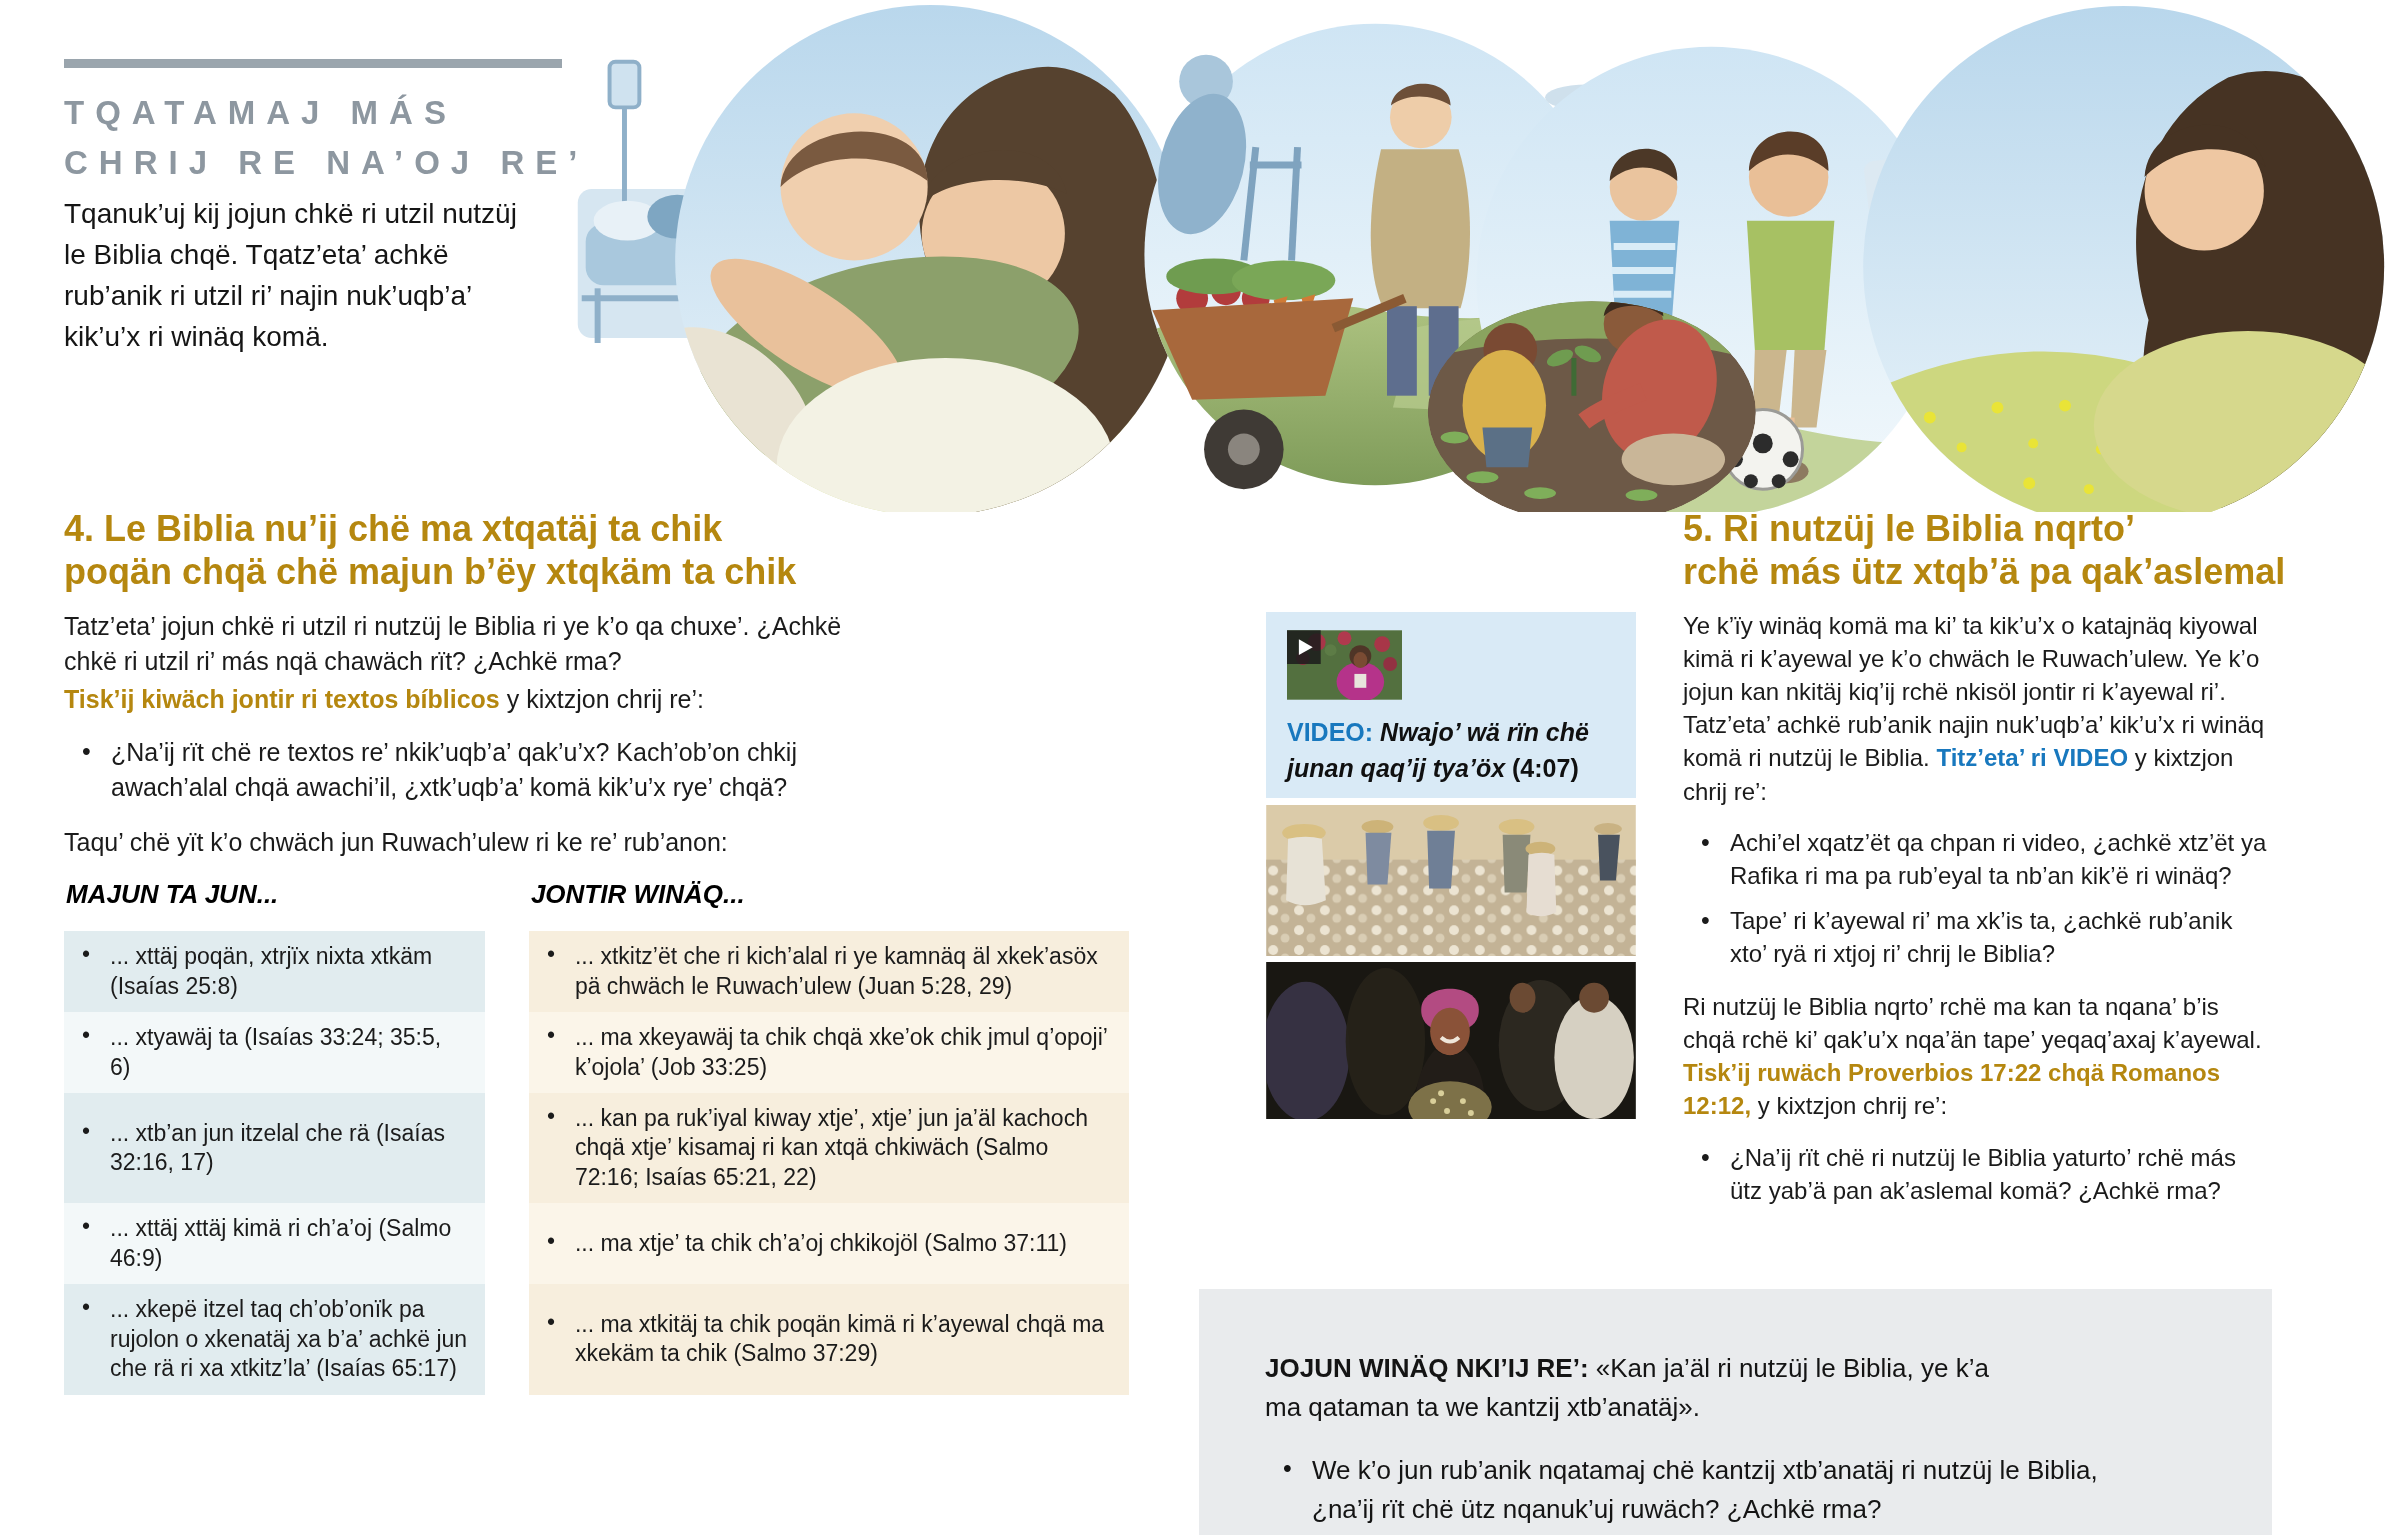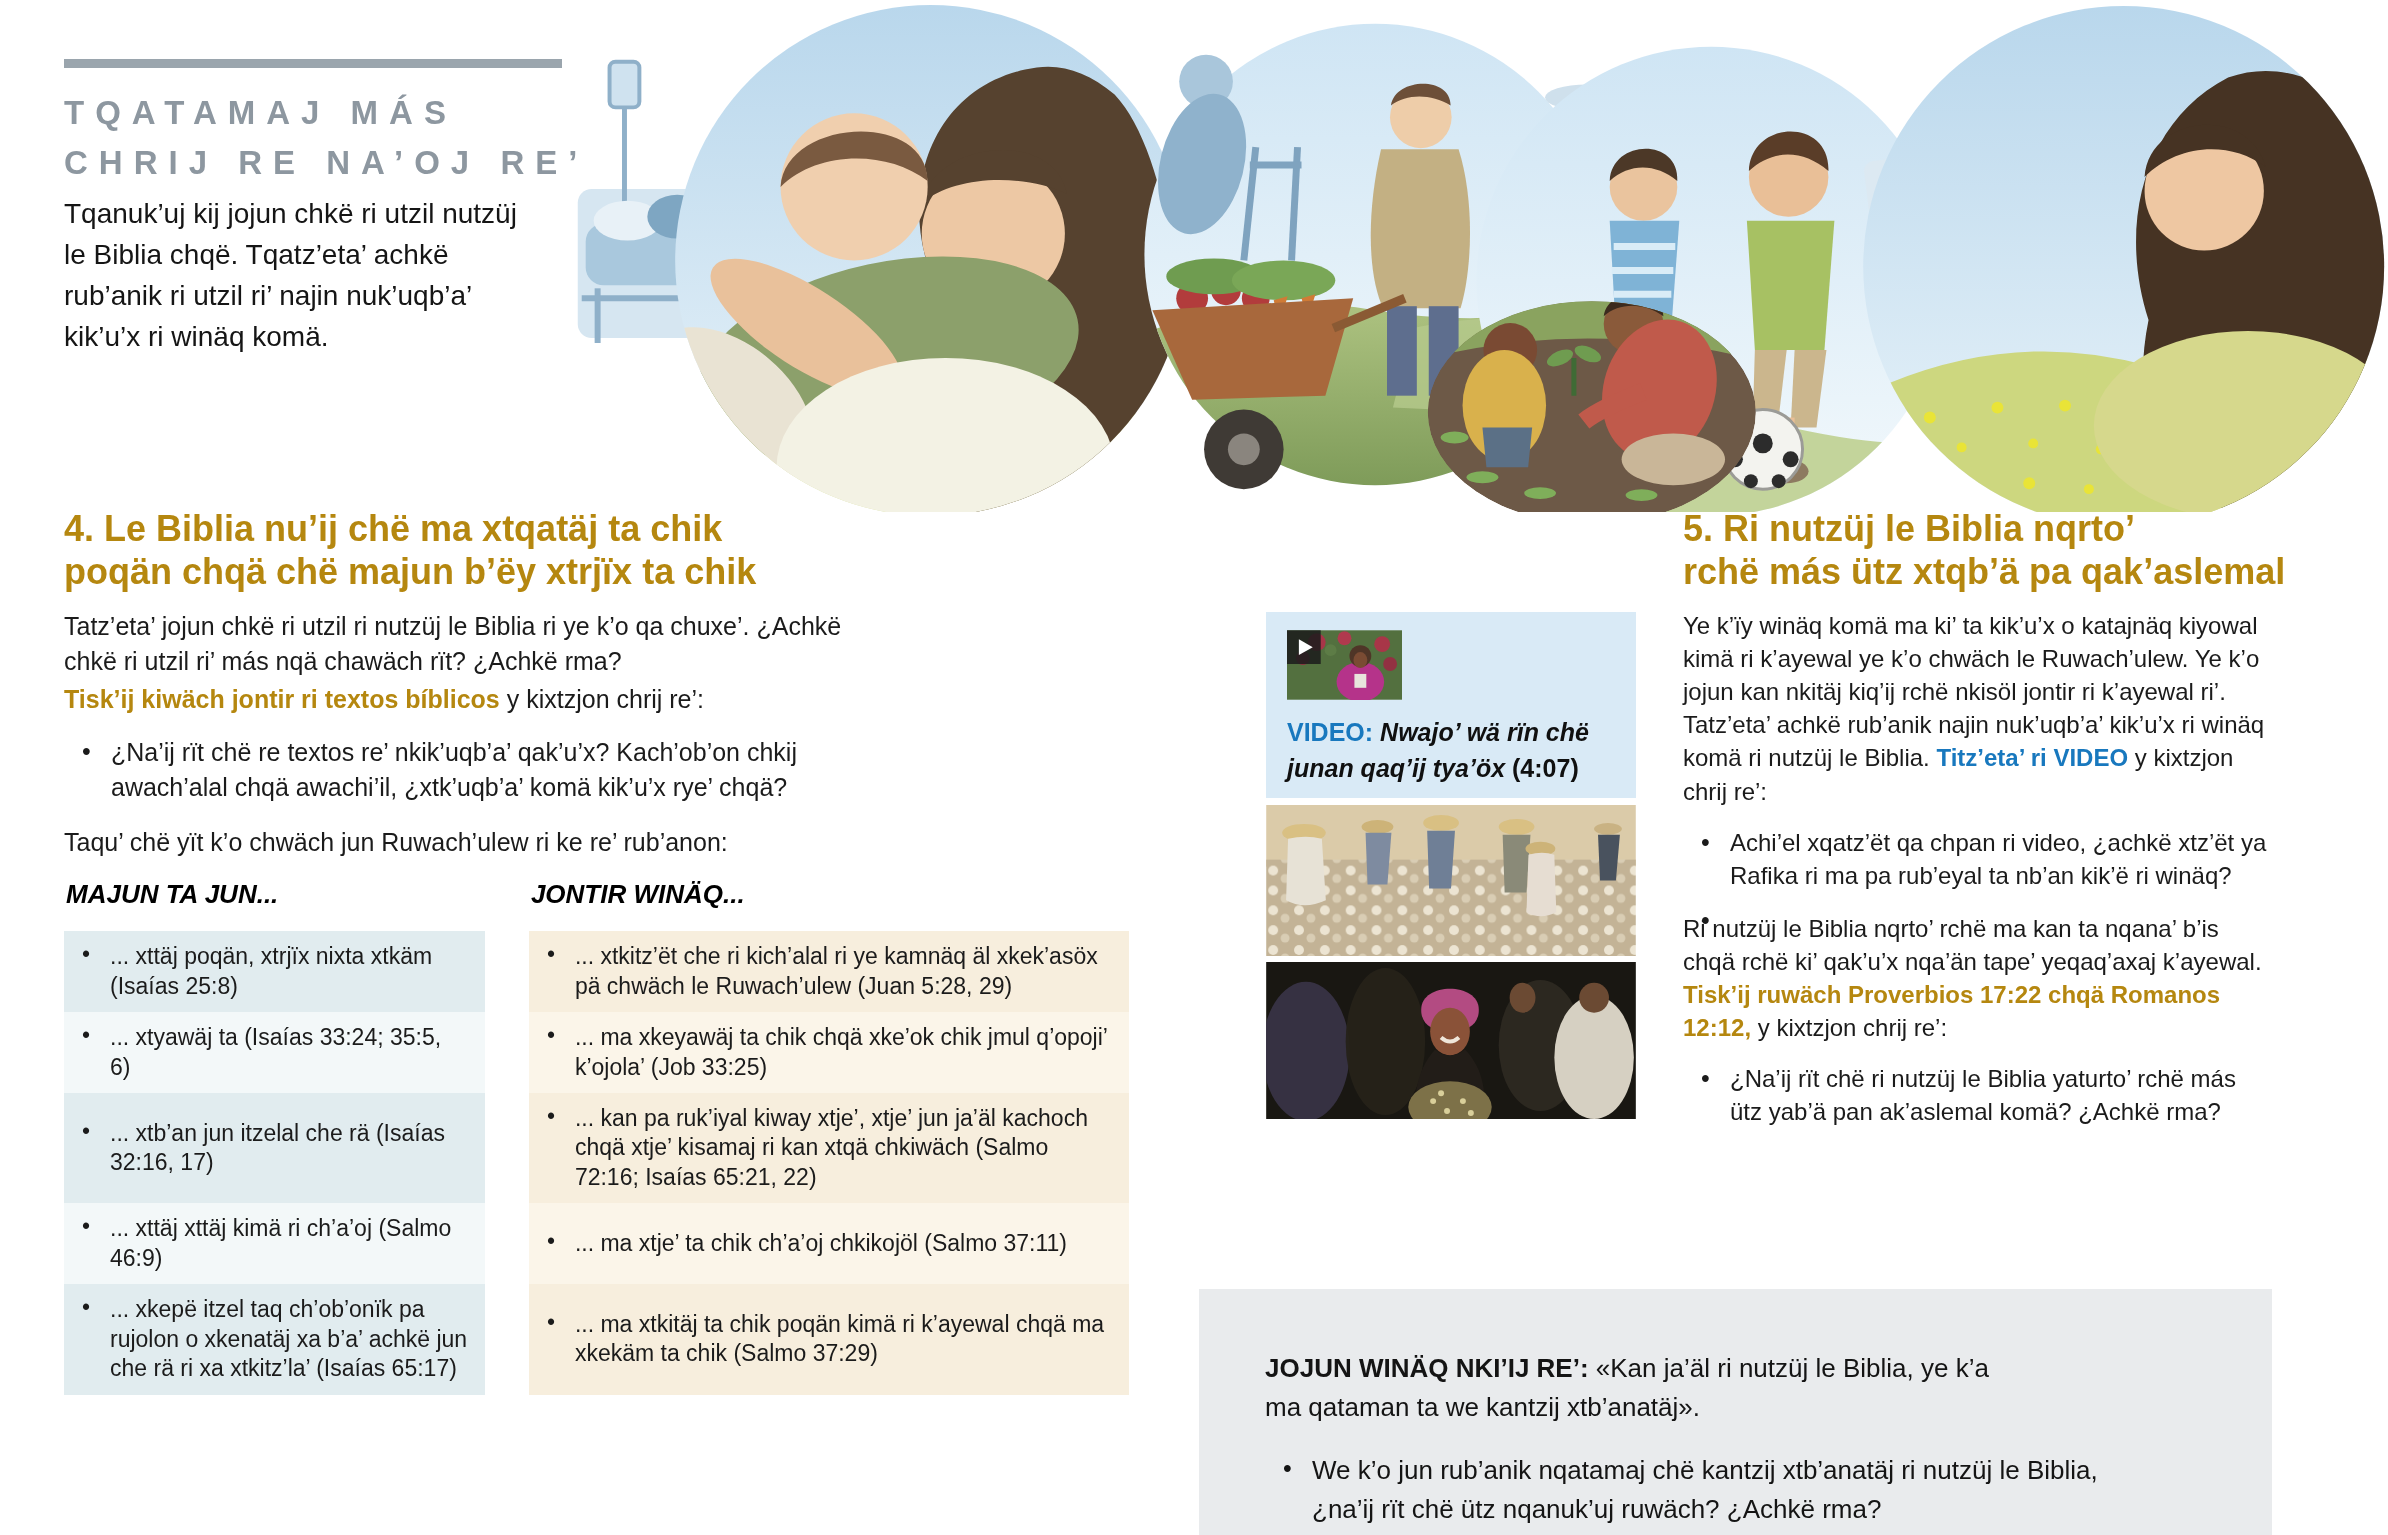--- a/index.html
+++ b/index.html
@@ -269,21 +269,21 @@
 
   <div class="rule"></div>
   <div class="masthead">
     <div>TQATAMAJ MÁS</div>
     <div>CHRIJ RE NA’OJ RE’</div>
   </div>
   <div class="intro">Tqanuk’uj kij jojun chkë ri utzil nutzüj le Biblia chqë. Tqatz’eta’ achkë rub’anik ri utzil ri’ najin nuk’uqb’a’ kik’u’x ri winäq komä.</div>
 
   <div class="sec-head" id="sec4-head">
     <div>4. Le Biblia nu’ij chë ma xtqatäj ta chik</div>
-    <div>poqän chqä chë majun b’ëy xtrjïx ta chik</div>
+    <div>poqän chqä chë majun b’ëy xtqkäm ta chik</div>
   </div>
 
   <div class="flow" id="sec4-flow">
     <p class="p1">Tatz’eta’ jojun chkë ri utzil ri nutzüj le Biblia ri ye k’o qa chuxe’. ¿Achkë chkë ri utzil ri’ más nqä chawäch rït? ¿Achkë rma?</p>
     <p><span class="link-gold">Tisk’ij kiwäch jontir ri textos bíblicos</span><span> y kixtzjon chrij re’:</span></p>
     <ul class="blt">
       <li><span class="dot">•</span><span>¿Na’ij rït chë re textos re’ nkik’uqb’a’ qak’u’x? Kach’ob’on chkij awach’alal chqä awachi’il, ¿xtk’uqb’a’ komä kik’u’x rye’ chqä?</span></li>
     </ul>
     <p>Taqu’ chë yït k’o chwäch jun Ruwach’ulew ri ke re’ rub’anon:</p>
 
@@ -427,21 +427,21 @@
 
   <div class="sec-head" id="sec5-head">
     <div>5. Ri nutzüj le Biblia nqrto’</div>
     <div>rchë más ütz xtqb’ä pa qak’aslemal</div>
   </div>
 
   <div class="flow" id="sec5-flow">
     <p><span>Ye k’ïy winäq komä ma ki’ ta kik’u’x o katajnäq kiyowal kimä ri k’ayewal ye k’o chwäch le Ruwach’ulew. Ye k’o jojun kan nkitäj kiq’ij rchë nkisöl jontir ri k’ayewal ri’. Tatz’eta’ achkë rub’anik najin nuk’uqb’a’ kik’u’x ri winäq komä ri nutzüj le Biblia. </span><span class="link-blue">Titz’eta’ ri VIDEO</span><span> y kixtzjon chrij re’:</span></p>
     <ul class="blt">
       <li><span class="dot">•</span><span>Achi’el xqatz’ët qa chpan ri video, ¿achkë xtz’ët ya Rafika ri ma pa rub’eyal ta nb’an kik’ë ri winäq?</span></li>
-      <li><span class="dot">•</span></li>
+      <li><span class="dot">•</span><span>Tape’ ri k’ayewal ri’ ma xk’is ta, ¿achkë rub’anik xto’ ryä ri xtjoj ri’ chrij le Biblia?</span></li>
     </ul>
     <p><span>Ri nutzüj le Biblia nqrto’ rchë ma kan ta nqana’ b’is chqä rchë ki’ qak’u’x nqa’än tape’ yeqaq’axaj k’ayewal. </span><span class="link-gold">Tisk’ij ruwäch Proverbios 17:22 chqä Romanos 12:12,</span><span> y kixtzjon chrij re’:</span></p>
     <ul class="blt">
       <li><span class="dot">•</span><span>¿Na’ij rït chë ri nutzüj le Biblia yaturto’ rchë más ütz yab’ä pan ak’aslemal komä? ¿Achkë rma?</span></li>
     </ul>
   </div>
 
   <div class="qbox">
     <p class="qlead"><span class="qlabel">JOJUN WINÄQ NKI’IJ RE’:</span><span> «Kan ja’äl ri nutzüj le Biblia, ye k’a ma qataman ta we kantzij xtb’anatäj».</span></p>
     <ul class="blt">

